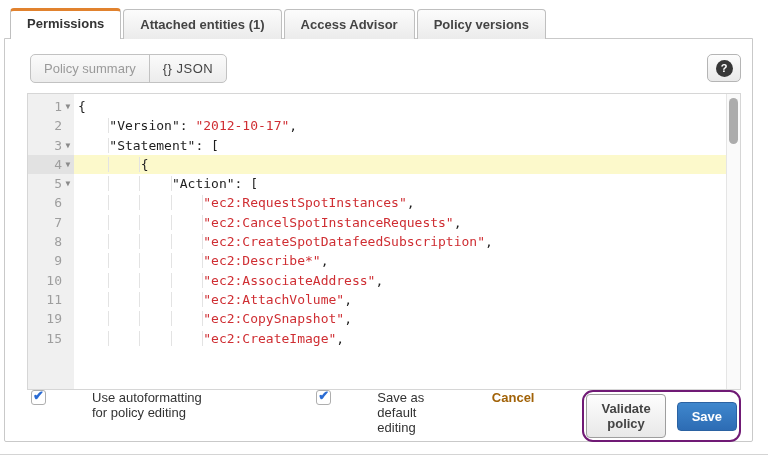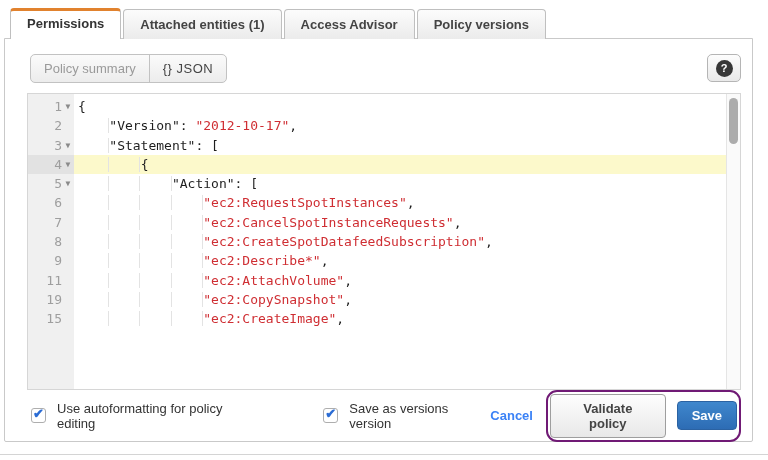--- a/index.html
+++ b/index.html
@@ -61,32 +61,32 @@
   .row.hl .gcell { background: #e2e2e2; }
   .ccell .s { color: #cf2e33; }
   .ccell .i { background: repeating-linear-gradient(to right, transparent 0 30.2px, #e3e3e3 30.2px 31.2px); }
   .vscroll {
     position: absolute; top: 0; right: 0; bottom: 0; width: 14px;
     background: #fafafa; border-left: 1px solid #e5e5e5;
   }
   .vthumb { position: absolute; top: 4px; left: 2px; width: 9px; height: 46px; border-radius: 5px; background: #acacac; }
 
   
-  .footer { display: flex; align-items: center; height: 51px; padding-left: 4px; }
+  .footer { display: flex; align-items: flex-start; height: 51px; padding-left: 4px; gap: 35px; }
   .checkbox {
     width: 15px; height: 15px; border: 1px solid #aeaeae; border-radius: 3px;
     background: #fff; flex: 0 0 15px; cursor: pointer; position: relative;
   }
   .checkbox.checked::after {
     content: "\2714"; position: absolute; left: 1px; top: -3px;
     color: #2b6cd4; font-size: 13px; font-weight: bold;
   }
   .cblabel { font-size: 13px; color: #333; margin-left: 11px; }
   .cb2 { margin-left: 64px; }
-  .cancel { font-size: 13px; font-weight: bold; color: #3b82f6; margin-left: auto; cursor: pointer; text-decoration: none; }
+  .cancel { font-size: 13px; font-weight: bold; color: #a16207; margin-left: auto; cursor: pointer; text-decoration: none; }
   .focusgroup {
     display: flex; align-items: center; margin-left: 13px;
     border: 2px solid #701a75; border-radius: 11px; padding: 2px;
   }
   .btn { font-family: "Liberation Sans", sans-serif; font-size: 13px; font-weight: bold; border-radius: 4px; padding: 6px 14px; cursor: pointer; }
   .btn.gray { color: #444; background: linear-gradient(#fdfdfd, #e8e8e8); border: 1px solid #9e9e9e; }
   .btn.blue { color: #fff; background: linear-gradient(#3f87cd, #2d6cb4); border: 1px solid #2b62a2; margin-left: 11px; }
 
   .pagedivider { position: absolute; left: 0; right: 0; bottom: 5px; height: 1px; background: #d4d4d4; }
 </style>
@@ -174,20 +174,27 @@
           </div>
           <div class="row">
             <div class="gcell">
               <span class="gnum">9</span>
               <span class="gfold hidden">▼</span>
             </div>
             <div class="ccell"><span class="i">                </span><span class="s">"ec2:Describe*"</span><span class="p">,</span></div>
           </div>
           <div class="row">
             <div class="gcell">
+              <span class="gnum">10</span>
+              <span class="gfold hidden">▼</span>
+            </div>
+            <div class="ccell"><span class="i">                </span><span class="s">"ec2:AssociateAddress"</span><span class="p">,</span></div>
+          </div>
+          <div class="row">
+            <div class="gcell">
               <span class="gnum">11</span>
               <span class="gfold hidden">▼</span>
             </div>
             <div class="ccell"><span class="i">                </span><span class="s">"ec2:AttachVolume"</span><span class="p">,</span></div>
           </div>
           <div class="row">
             <div class="gcell">
               <span class="gnum">19</span>
               <span class="gfold hidden">▼</span>
             </div>
@@ -203,21 +210,21 @@
         </div>
       <div class="vscroll">
         <div class="vthumb"></div>
       </div>
     </div>
 
     <div class="footer">
       <div class="checkbox checked" id="cb-autoformat"></div>
       <span class="cblabel">Use autoformatting for policy editing</span>
       <div class="checkbox cb2 checked" id="cb-default"></div>
-      <span class="cblabel">Save as versions version</span>
+      <span class="cblabel">Save as default editing</span>
       <a class="cancel">Cancel</a>
       <div class="focusgroup">
         <button class="btn gray">Validate policy</button>
         <button class="btn blue">Save</button>
       </div>
     </div>
 
   </div>
 
   <div class="pagedivider"></div>

